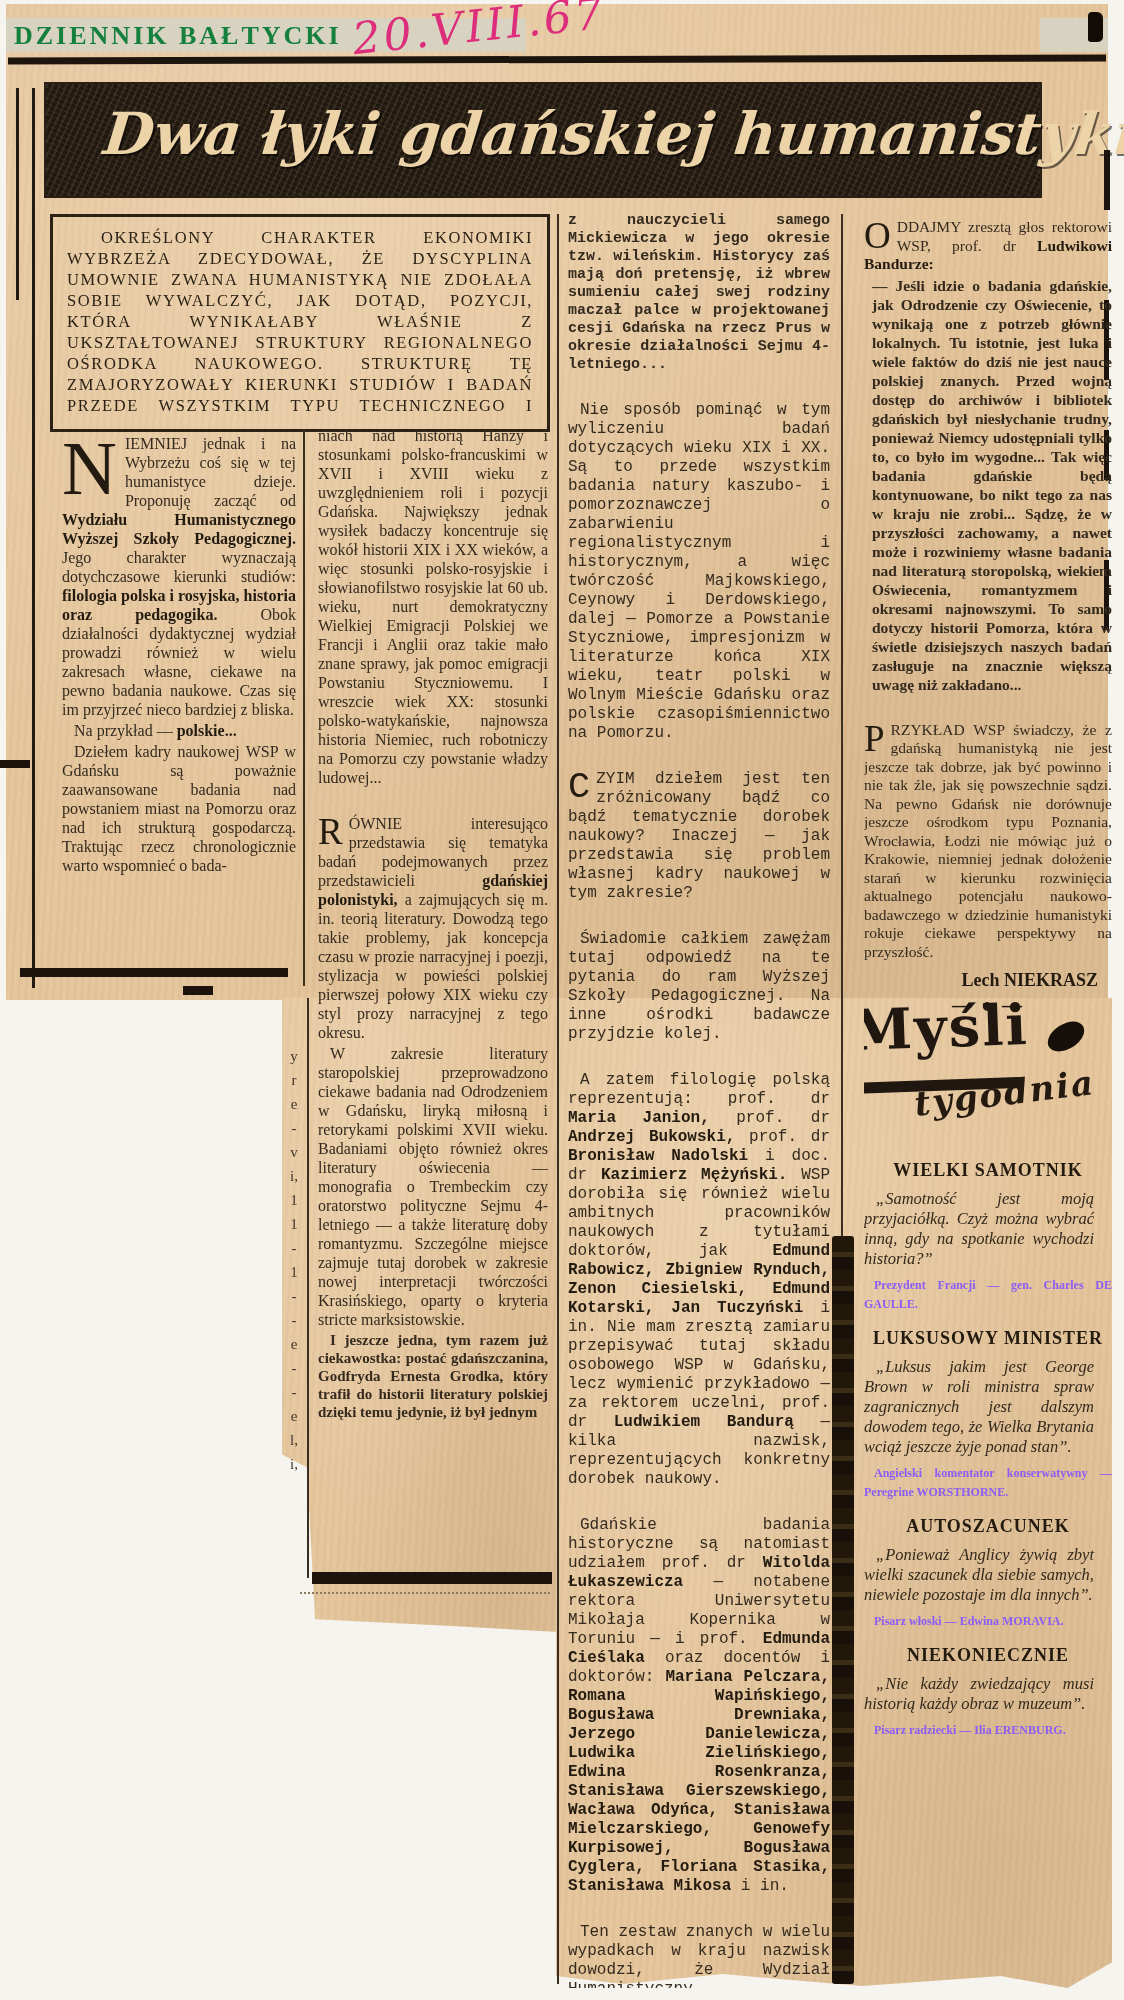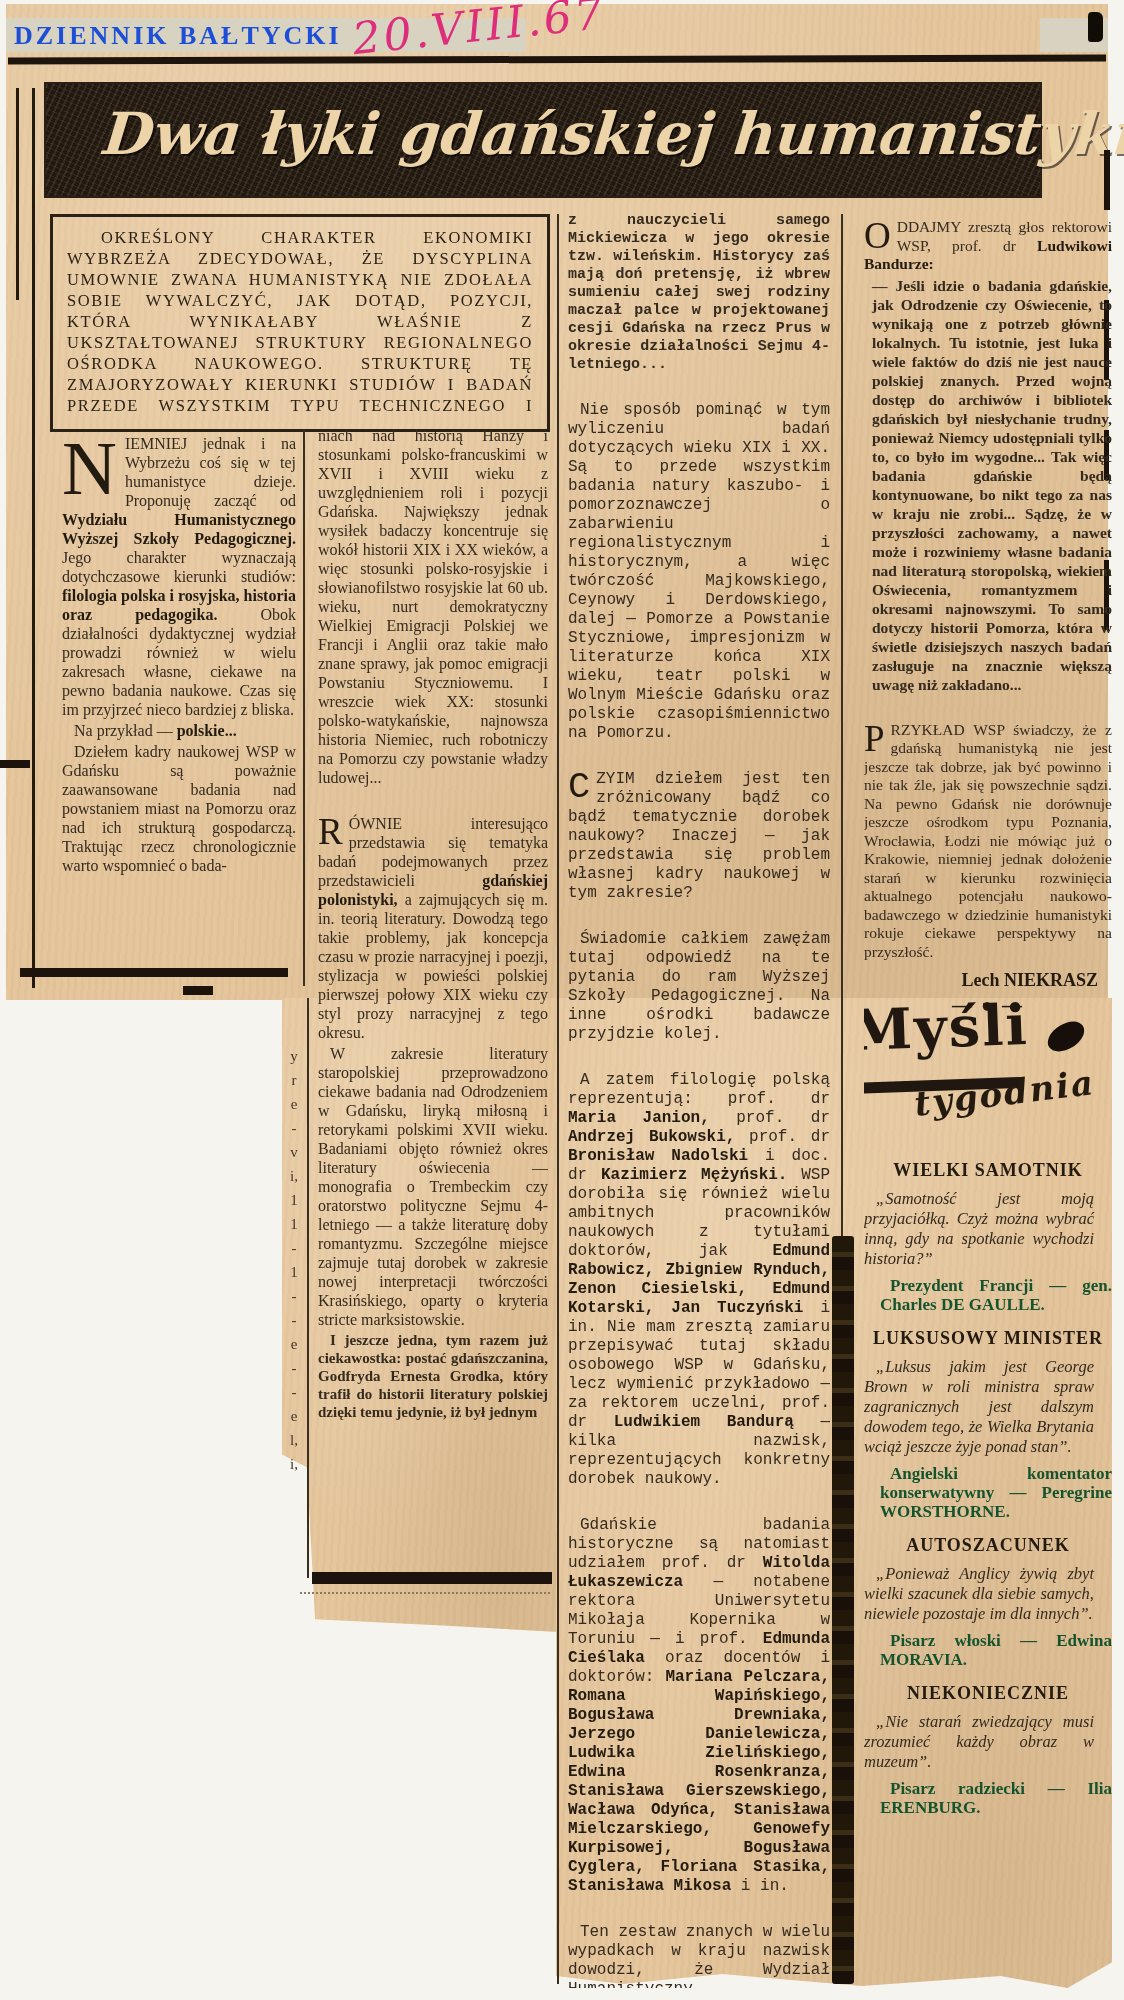--- a/index.html
+++ b/index.html
@@ -6,21 +6,21 @@
   body{width:1124px;height:2000px;position:relative;background:#f6f4ee;
        font-family:"Liberation Serif", "DejaVu Serif", serif;overflow:hidden;}
   .abs{position:absolute;}
   
   .paper{background:#e5c69d;
          background-image:radial-gradient(ellipse at 30% 20%, rgba(255,245,225,.25), rgba(0,0,0,0) 60%),
                           radial-gradient(ellipse at 80% 90%, rgba(120,80,40,.12), rgba(0,0,0,0) 55%),
                           repeating-linear-gradient(93deg, rgba(140,100,60,.05) 0 3px, rgba(0,0,0,0) 3px 7px);}
   
   .mast-band{background:#d8d2c1;}
-  .masthead{font-weight:bold;font-size:26px;letter-spacing:3px;color:#1d4ed8;white-space:nowrap;}
+  .masthead{font-weight:bold;font-size:26px;letter-spacing:3px;color:#15803d;white-space:nowrap;}
   .date-hand{font-style:italic;font-size:44px;color:#dd2e7c;transform:rotate(-6deg);
              font-family:"DejaVu Serif", serif;letter-spacing:3px;white-space:nowrap;}
   .rule{background:#1d150d;}
   .corner-mark{background:#120c06;border-radius:4px 6px 5px 3px;}
   
   .banner{background:#211810;
           background-image:repeating-linear-gradient(115deg, rgba(233,207,164,.10) 0 2px, rgba(0,0,0,0) 2px 6px),
                            repeating-linear-gradient(23deg, rgba(233,207,164,.07) 0 1px, rgba(0,0,0,0) 1px 5px);
           box-shadow:0 0 0 2px #2a1f14;}
   .banner-title{font-family:"DejaVu Serif", serif;font-style:italic;font-weight:bold;font-size:58px;
@@ -57,21 +57,21 @@
                transform:rotate(-2deg);border-radius:2px;}
   .mysli-blob{position:absolute;left:196px;top:6px;width:40px;height:25px;background:#17100a;
               border-radius:50%;transform:rotate(-32deg);}
   .mysli-sub{position:absolute;left:64px;top:66px;font-family:"DejaVu Serif", serif;font-style:italic;
              font-weight:bold;font-size:34px;color:#241a10;transform:rotate(-7deg);letter-spacing:2px;}
   .mysli-sec{margin-top:13px;}
   .mysli-head{font-weight:bold;font-size:18px;letter-spacing:1px;text-align:center;color:#241b10;
               margin:0 0 8px 0;line-height:22px;}
   .mysli-quote{font-style:italic;font-size:16.5px;line-height:20px;text-align:justify;color:#33291c;
                margin:0 18px 7px 0;text-indent:12px;}
-  .mysli-attr{font-weight:bold;font-size:17px;line-height:19px;color:#14532d;text-indent:10px;margin-left:16px;}
+  .mysli-attr{font-weight:bold;font-size:12px;line-height:19px;color:#8b5cf6;text-indent:10px;}
   
   .edge-letters{font-size:15px;line-height:24px;color:#41352a;text-align:center;width:20px;}
 </style>
 </head>
 <body>
 
 <div class="abs paper" style="left:6px;top:4px;width:1102px;height:996px;"></div>
 <div class="abs paper" style="left:282px;top:998px;width:276px;height:634px;clip-path:polygon(0 0,100% 0,100% 100%,60% 99%,12% 98%,9% 74%,0 72%);"></div>
 <div class="abs paper" style="left:556px;top:998px;width:556px;height:994px;clip-path:polygon(0 0,100% 0,100% 97%,92% 99.6%,80% 98.4%,55% 99.4%,30% 98.2%,12% 99.2%,0 98.4%);"></div>
 
@@ -178,17 +178,17 @@
         <div class="mysli-quote">„Luksus jakim jest George Brown w roli ministra spraw zagranicznych jest dalszym dowodem tego, że Wielka Brytania wciąż jeszcze żyje ponad stan”.</div>
         <div class="mysli-attr">Angielski komentator konserwatywny — Peregrine WORSTHORNE.</div>
       </div>
       <div class="mysli-sec">
         <div class="mysli-head">AUTOSZACUNEK</div>
         <div class="mysli-quote">„Ponieważ Anglicy żywią zbyt wielki szacunek dla siebie samych, niewiele pozostaje im dla innych”.</div>
         <div class="mysli-attr">Pisarz włoski — Edwina MORAVIA.</div>
       </div>
       <div class="mysli-sec">
         <div class="mysli-head">NIEKONIECZNIE</div>
-        <div class="mysli-quote">„Nie starań zwiedzający musi zrozumieć każdy obraz w muzeum”.</div>
+        <div class="mysli-quote">„Nie każdy zwiedzający musi historią każdy obraz w muzeum”.</div>
         <div class="mysli-attr">Pisarz radziecki — Ilia ERENBURG.</div>
       </div>
     </div>
 </div>
 
 </body></html>

